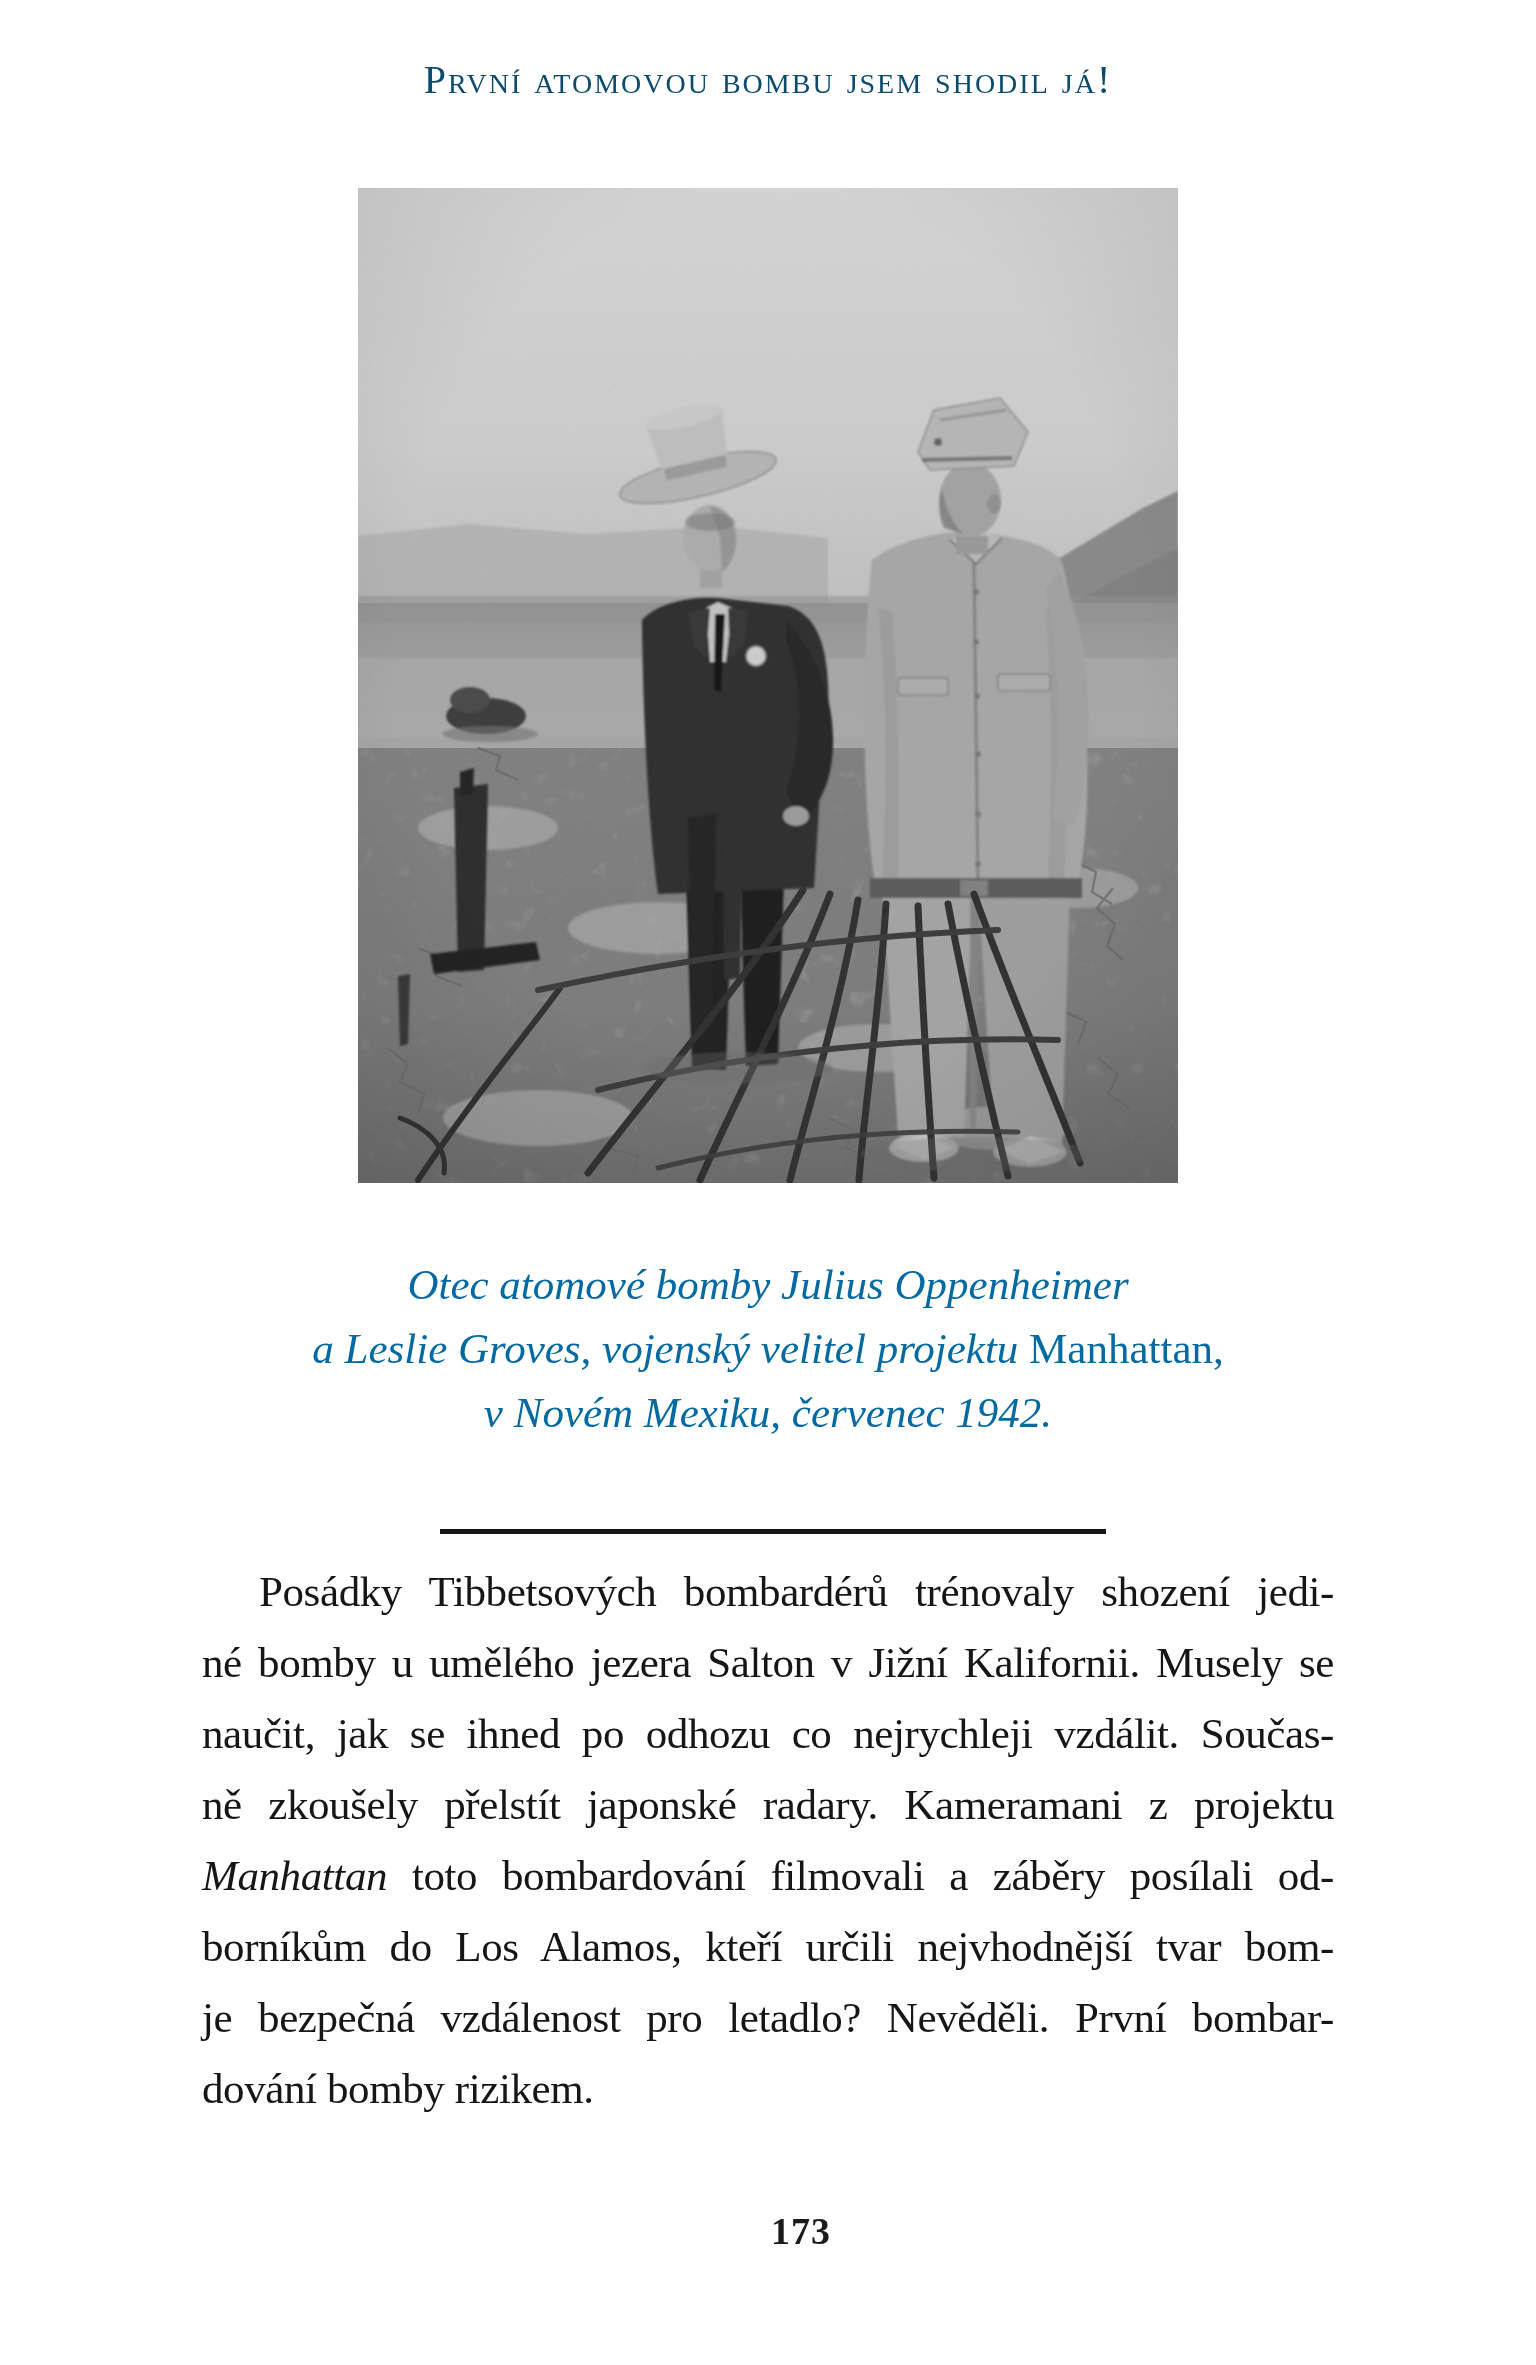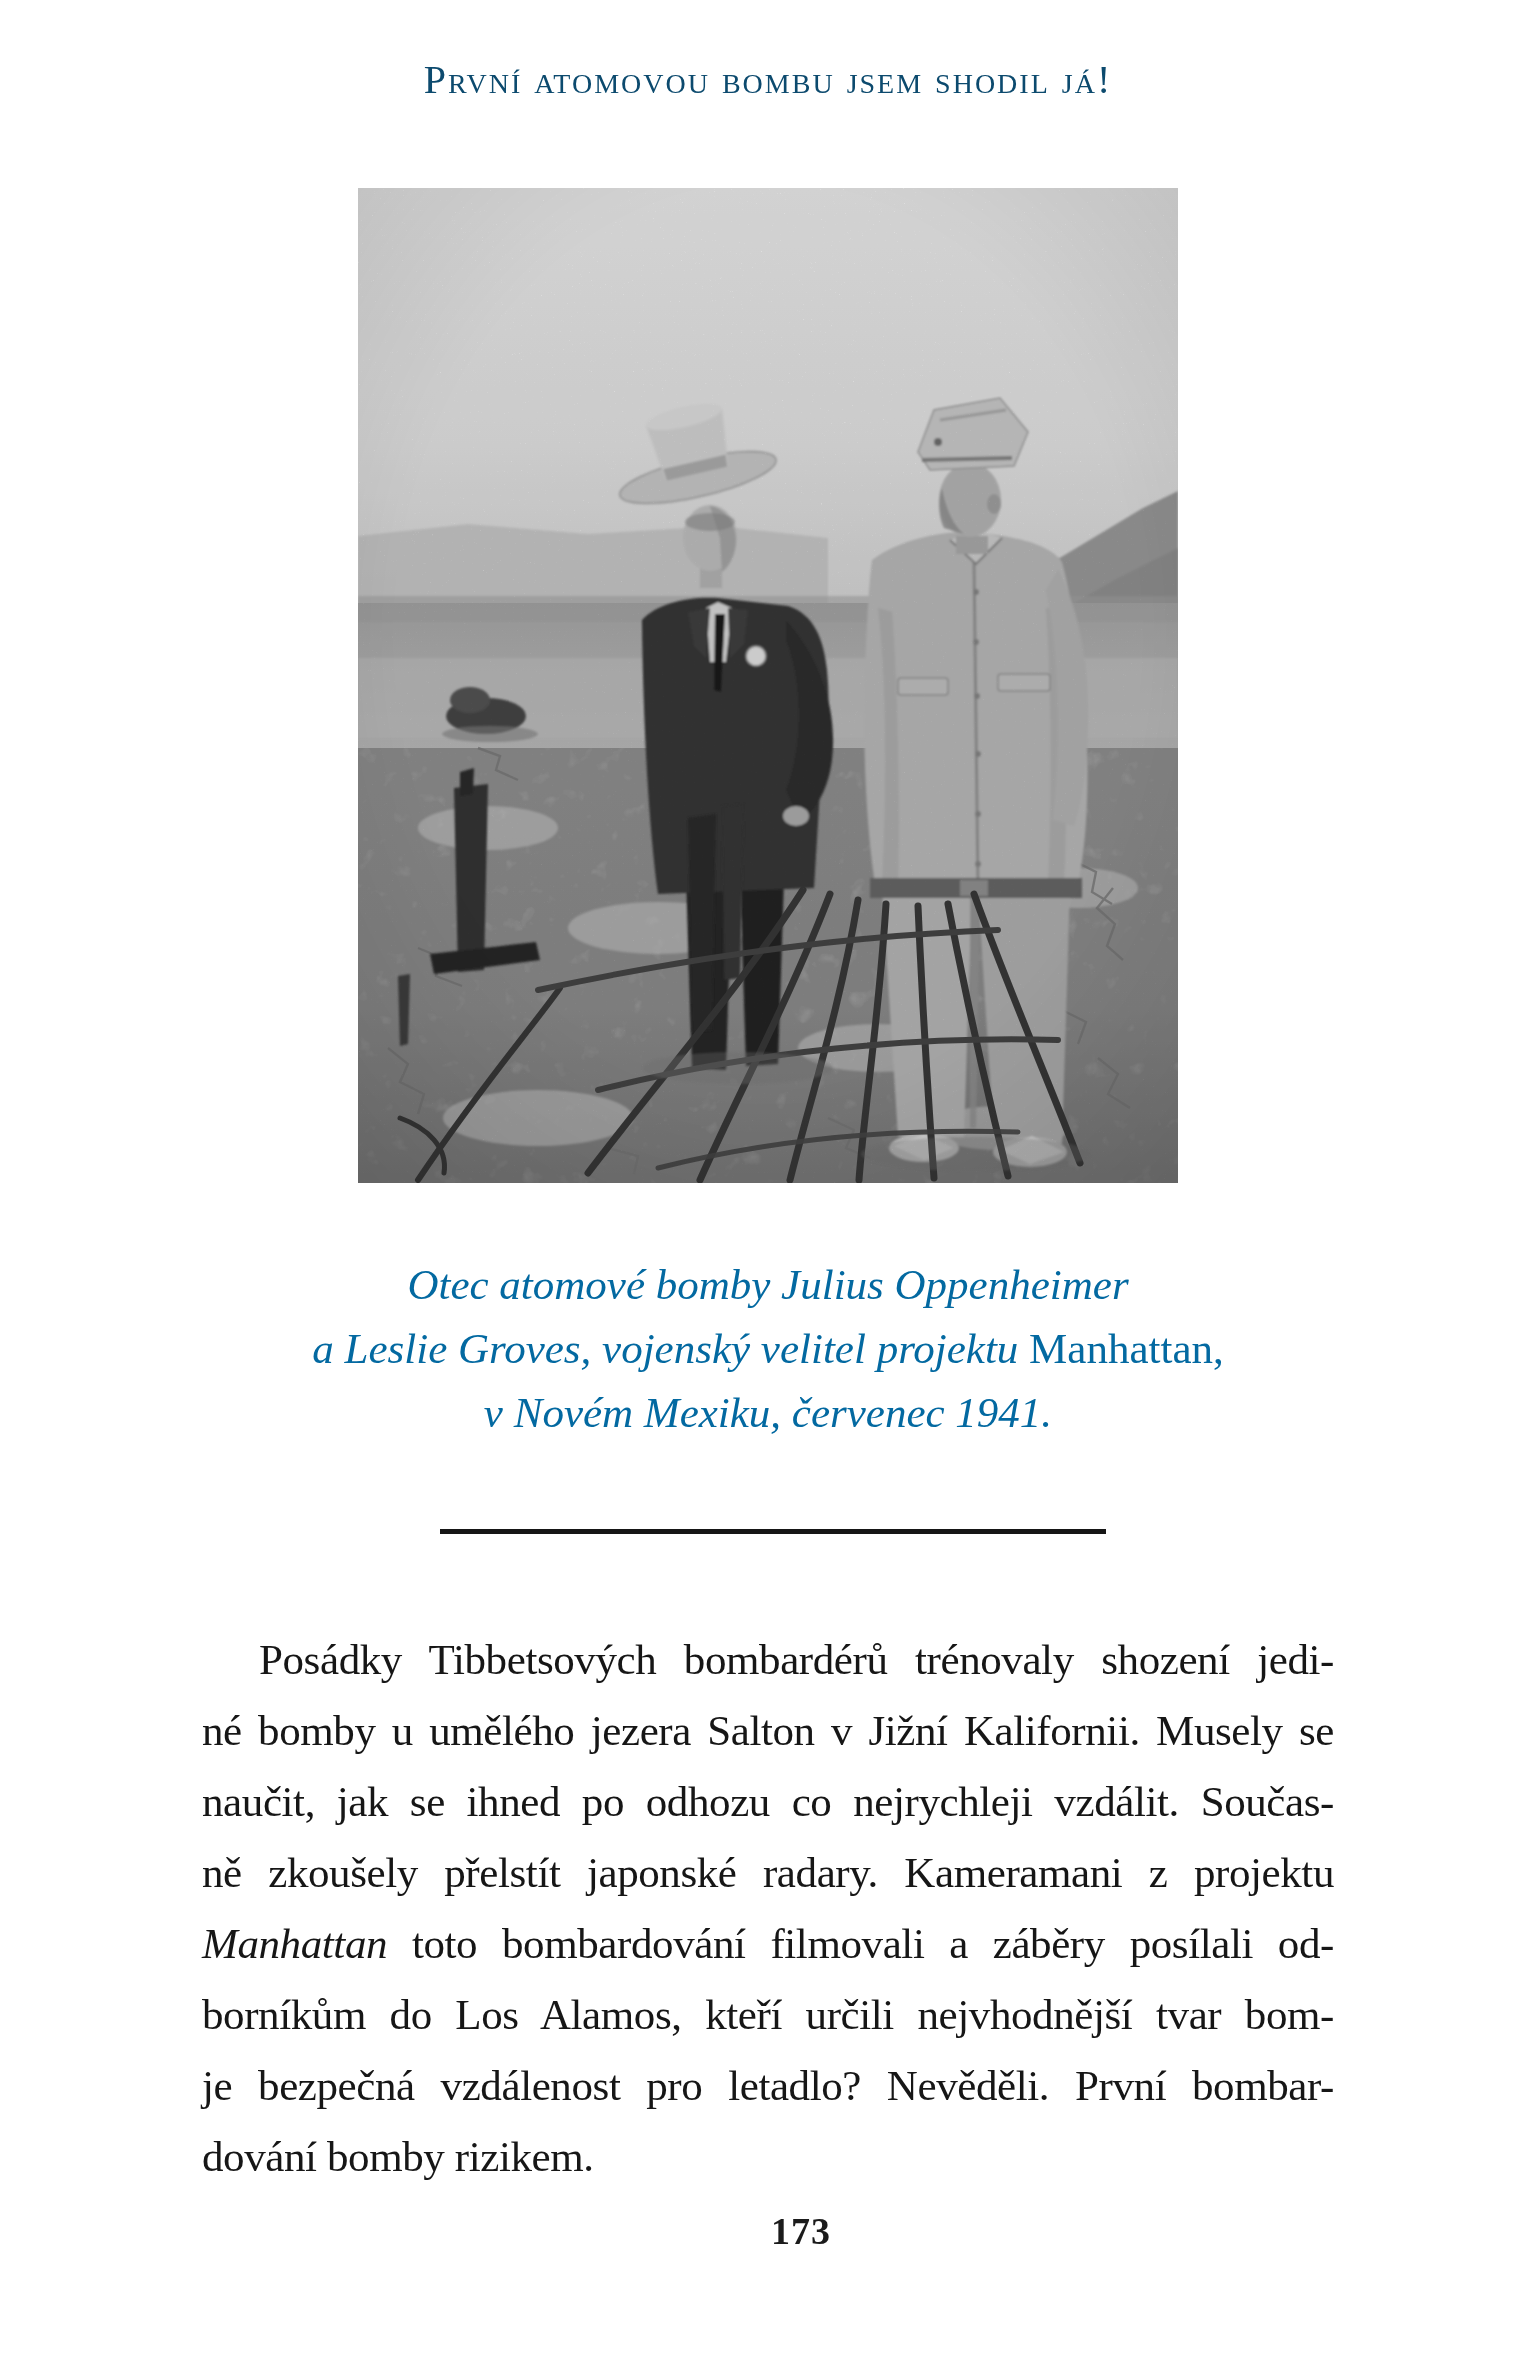--- a/index.html
+++ b/index.html
@@ -45,21 +45,21 @@
 
   .section-divider {
     position: absolute;
     left: 440px; top: 1529px;
     width: 666px; height: 5px;
     background: #161616;
   }
 
   .body-paragraph {
     position: absolute;
-    left: 202px; top: 1624px;
+    left: 202px; top: 1556px;
     width: 1132px;
     font-size: 43px;
     line-height: 71px;
     letter-spacing: -0.4px;
     color: #161616;
   }
   .body-line {
     height: 71px;
     text-align: justify;
     text-align-last: justify;
@@ -272,21 +272,21 @@
     <ellipse cx="618" cy="966" rx="115" ry="17" fill="#828282" opacity="0.3" filter="url(#soft)"></ellipse>
 
     <rect x="0" y="0" width="820" height="995" filter="url(#grain)" opacity="0.16"></rect>
     <rect x="0" y="0" width="820" height="995" fill="url(#vignette)"></rect>
   </svg>
 </div>
 
 <div class="photo-caption">
     <div class="caption-line"><span class="seg-italic">Otec atomové bomby Julius Oppenheimer</span></div>
     <div class="caption-line"><span class="seg-italic">a Leslie Groves, vojenský velitel projektu </span><span class="seg-roman">Manhattan,</span></div>
-    <div class="caption-line"><span class="seg-italic">v Novém Mexiku, červenec 1941.</span></div>
+    <div class="caption-line"><span class="seg-italic">v Novém Mexiku, červenec 1942.</span></div>
   </div>
 
 <div class="section-divider"></div>
 
 <div class="body-paragraph">
     <div class="body-line indent"><span class="seg-roman">Posádky Tibbetsových bombardérů trénovaly shození jedi-</span></div>
     <div class="body-line"><span class="seg-roman">né bomby u umělého jezera Salton v Jižní Kalifornii. Musely se</span></div>
     <div class="body-line"><span class="seg-roman">naučit, jak se ihned po odhozu co nejrychleji vzdálit. Součas-</span></div>
     <div class="body-line"><span class="seg-roman">ně zkoušely přelstít japonské radary. Kameramani z projektu</span></div>
     <div class="body-line"><span class="seg-italic">Manhattan</span><span class="seg-roman"> toto bombardování filmovali a záběry posílali od-</span></div>

